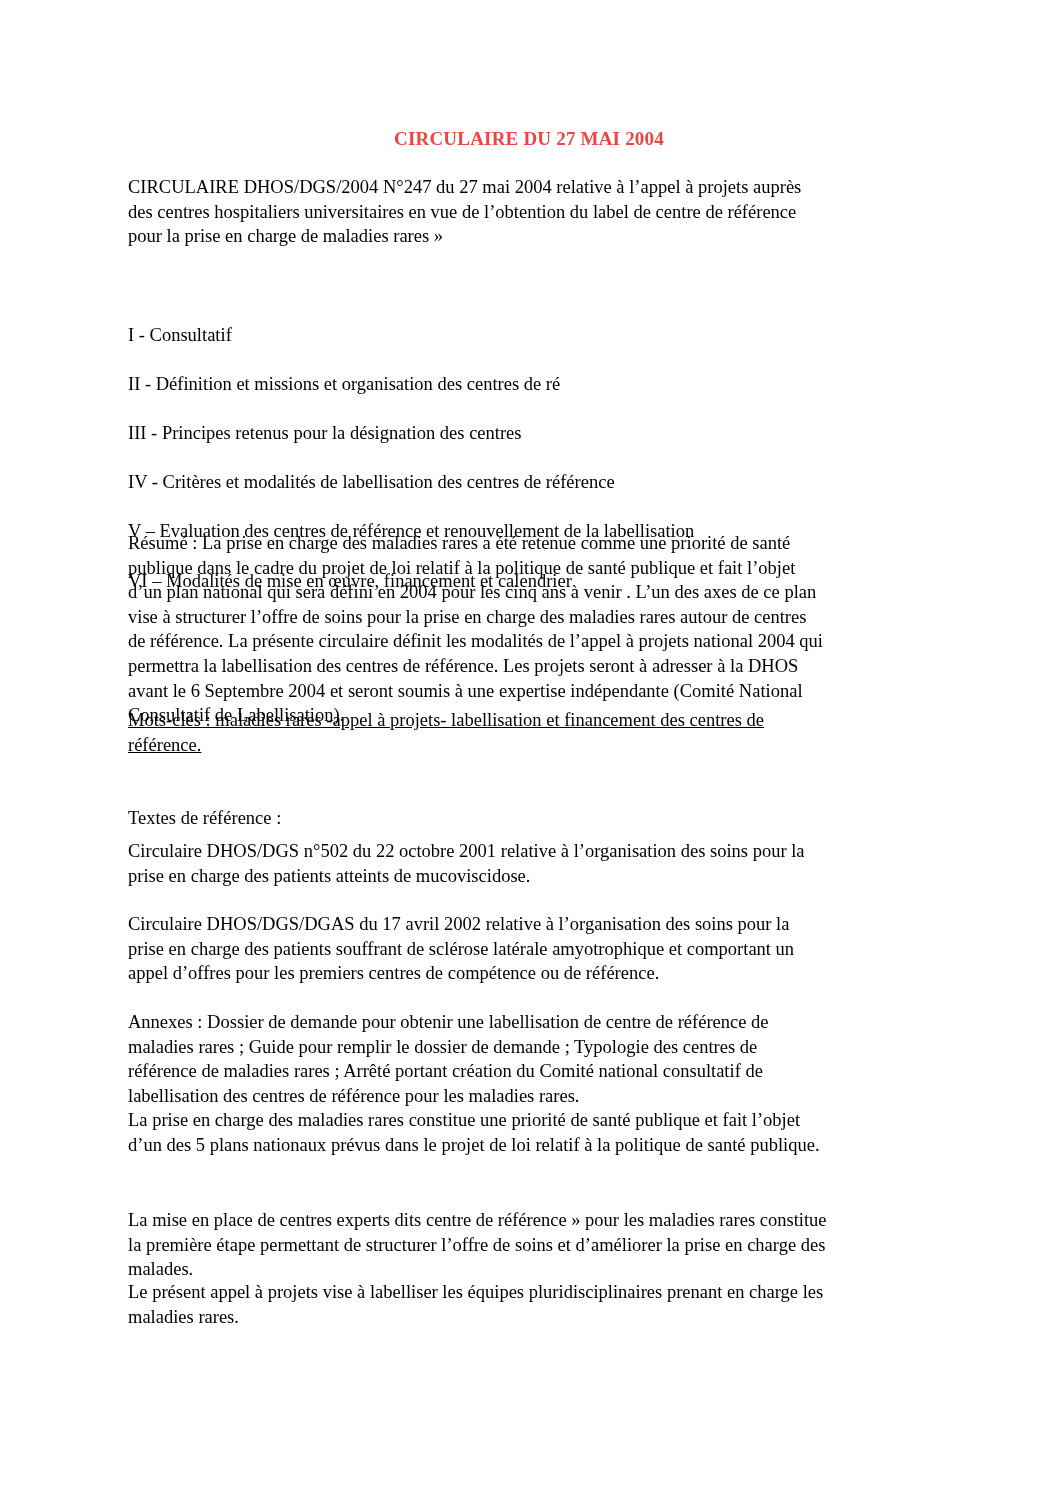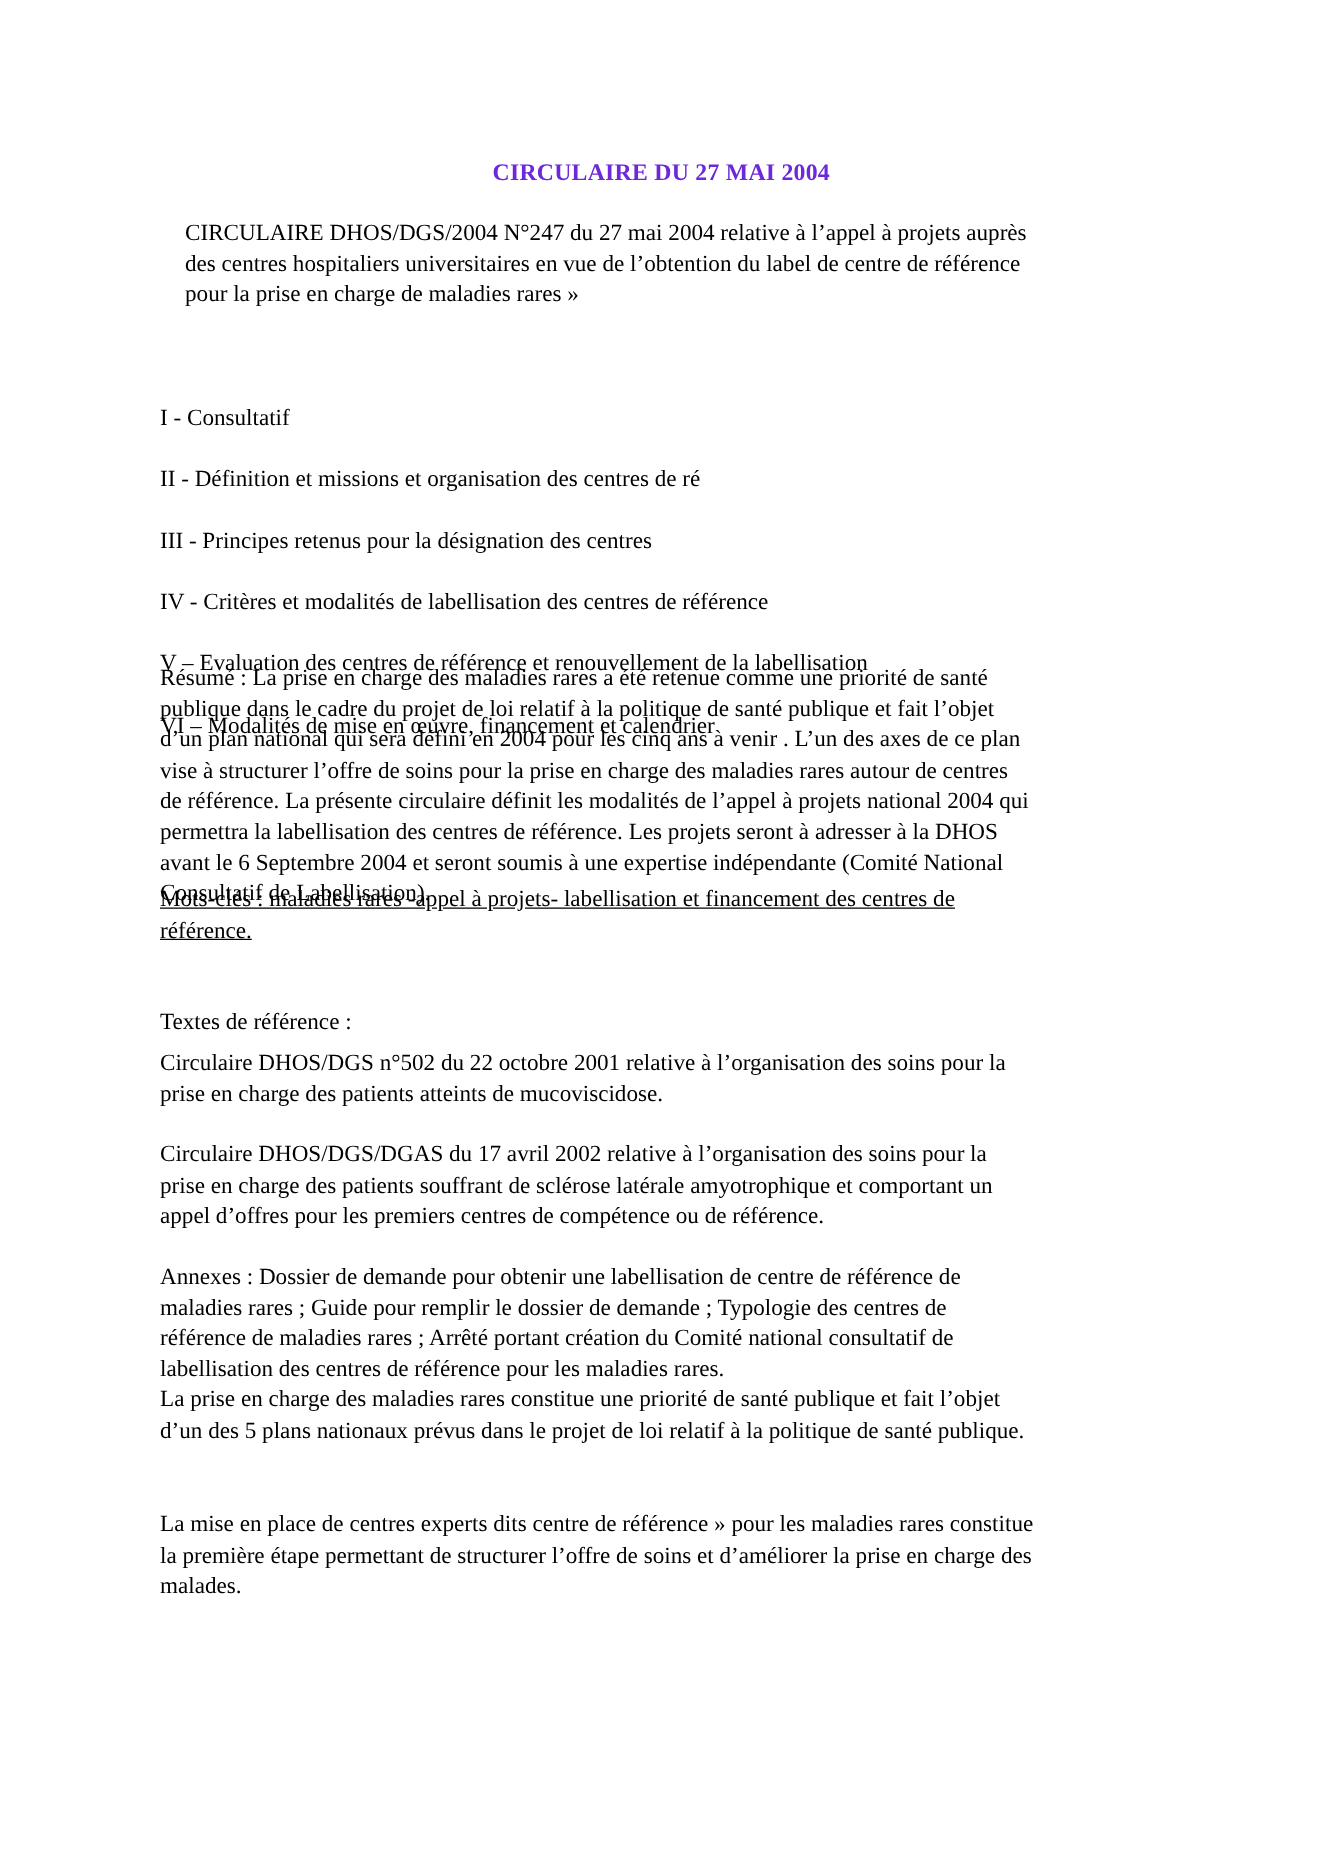--- a/index.html
+++ b/index.html
@@ -29,36 +29,36 @@
     }
     .block {
       position: absolute;
       left: 128px;
       width: 810px;
       font-size: 18.5px;
       line-height: 24.6px;
       white-space: pre-line;
     }
     .toc-item { display: block; }
-    .b-intro   { top: 175px; margin-left: 20px; }
+    .b-intro   { top: 175px; }
     .b-toc     { top: 298px; }
     .b-resume  { top: 495px; margin-top: 36px; }
     .b-motscles{ top: 708px; text-decoration: underline; }
     .b-textes  { top: 776px; margin-top: 30px; }
     .b-circ1   { top: 839px; font-family: Liberation Serif, serif; }
     .b-circ2   { top: 912px; }
     .b-annexes { top: 1010px; }
     .b-mise    { top: 1208px; }
     .b-present { top: 1280px; }
   </style>
 </head>
 <body>
 
 <div class="page">
-  <div class="title" style="color: #6d28d9;">CIRCULAIRE DU 27 MAI 2004</div>
+  <div class="title" style="color: #ef4444;">CIRCULAIRE DU 27 MAI 2004</div>
 
   <div class="block b-intro">CIRCULAIRE DHOS/DGS/2004 N°247 du 27 mai 2004 relative à l’appel à projets auprès
 des centres hospitaliers universitaires en vue de l’obtention du label de centre de référence
 pour la prise en charge de maladies rares »</div>
 
   <div class="block b-toc">
     <span class="toc-item">I - Consultatif</span>
     <span class="toc-item">II - Définition et missions et organisation des centres de ré</span>
     <span class="toc-item">III - Principes retenus pour la désignation des centres</span>
     <span class="toc-item">IV - Critères et modalités de labellisation des centres de référence</span>
@@ -91,13 +91,15 @@
 maladies rares ; Guide pour remplir le dossier de demande ; Typologie des centres de
 référence de maladies rares ; Arrêté portant création du Comité national consultatif de
 labellisation des centres de référence pour les maladies rares.
 La prise en charge des maladies rares constitue une priorité de santé publique et fait l’objet
 d’un des 5 plans nationaux prévus dans le projet de loi relatif à la politique de santé publique.</div>
 
   <div class="block b-mise">La mise en place de centres experts dits centre de référence » pour les maladies rares constitue
 la première étape permettant de structurer l’offre de soins et d’améliorer la prise en charge des
 malades.</div>
 
+  <div class="block b-present">Le présent appel à projets vise à labelliser les équipes pluridisciplinaires prenant en charge les
+maladies rares.</div>
 </div>
 
 </body></html>

